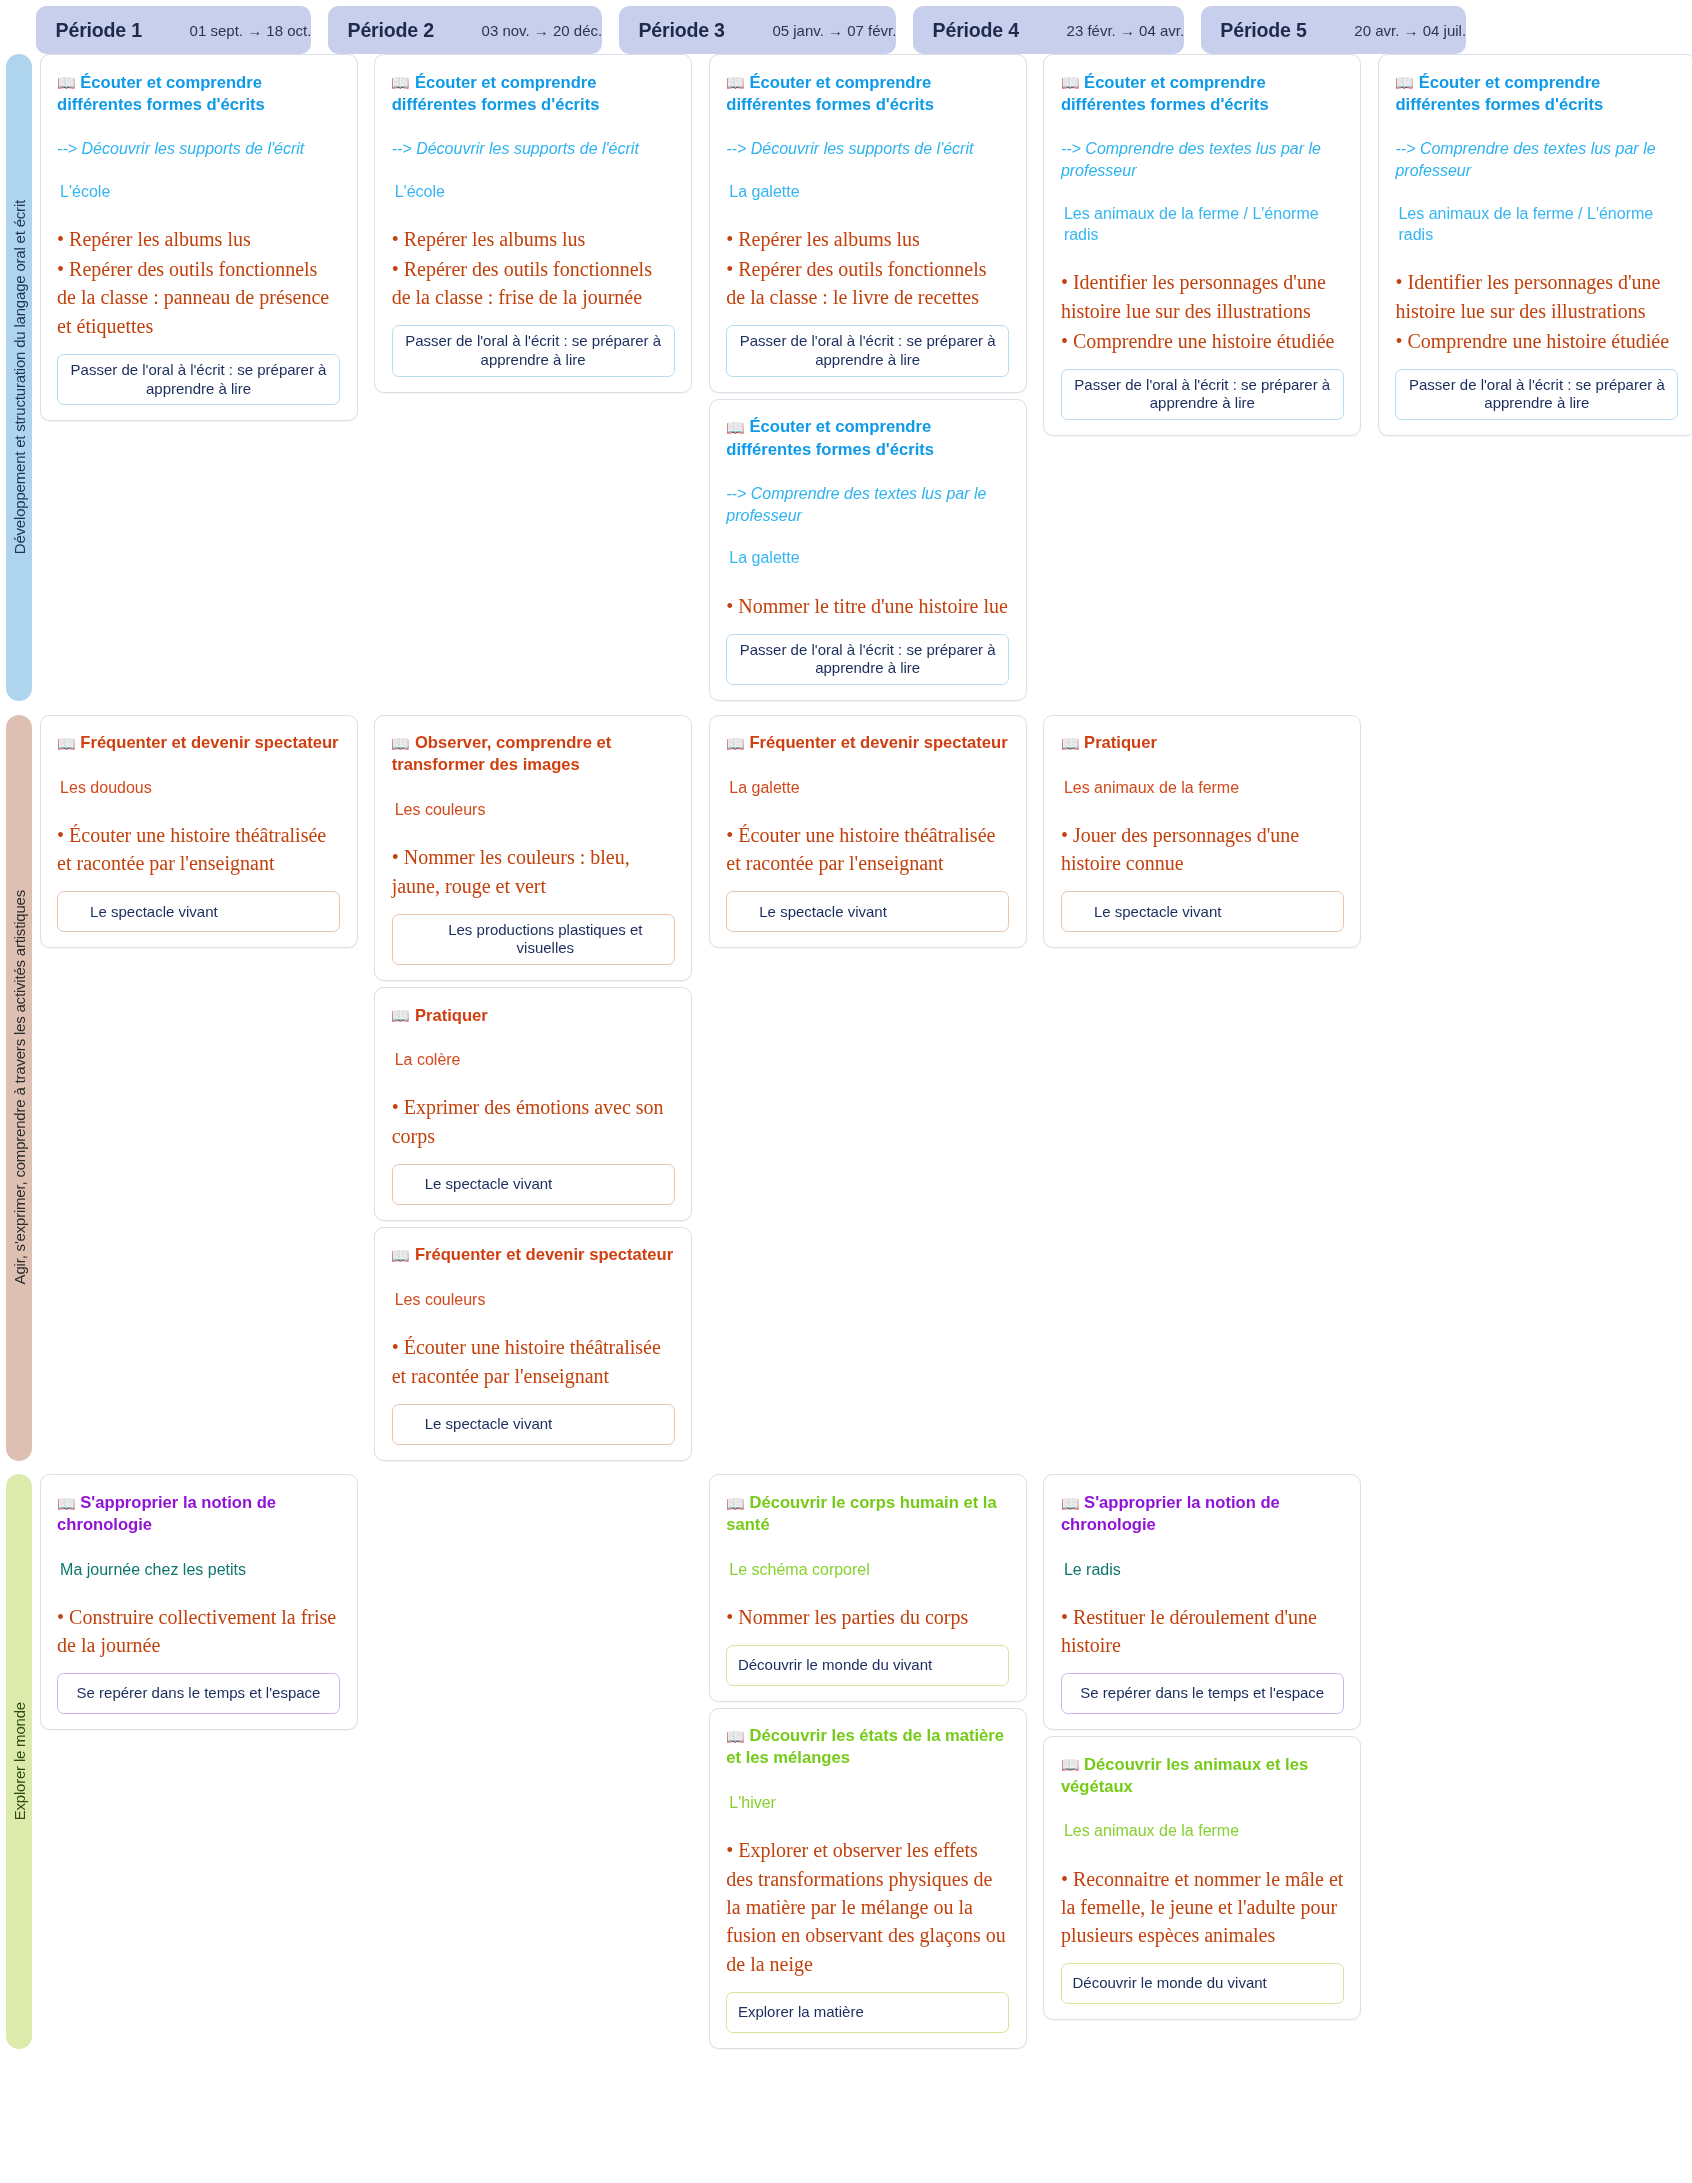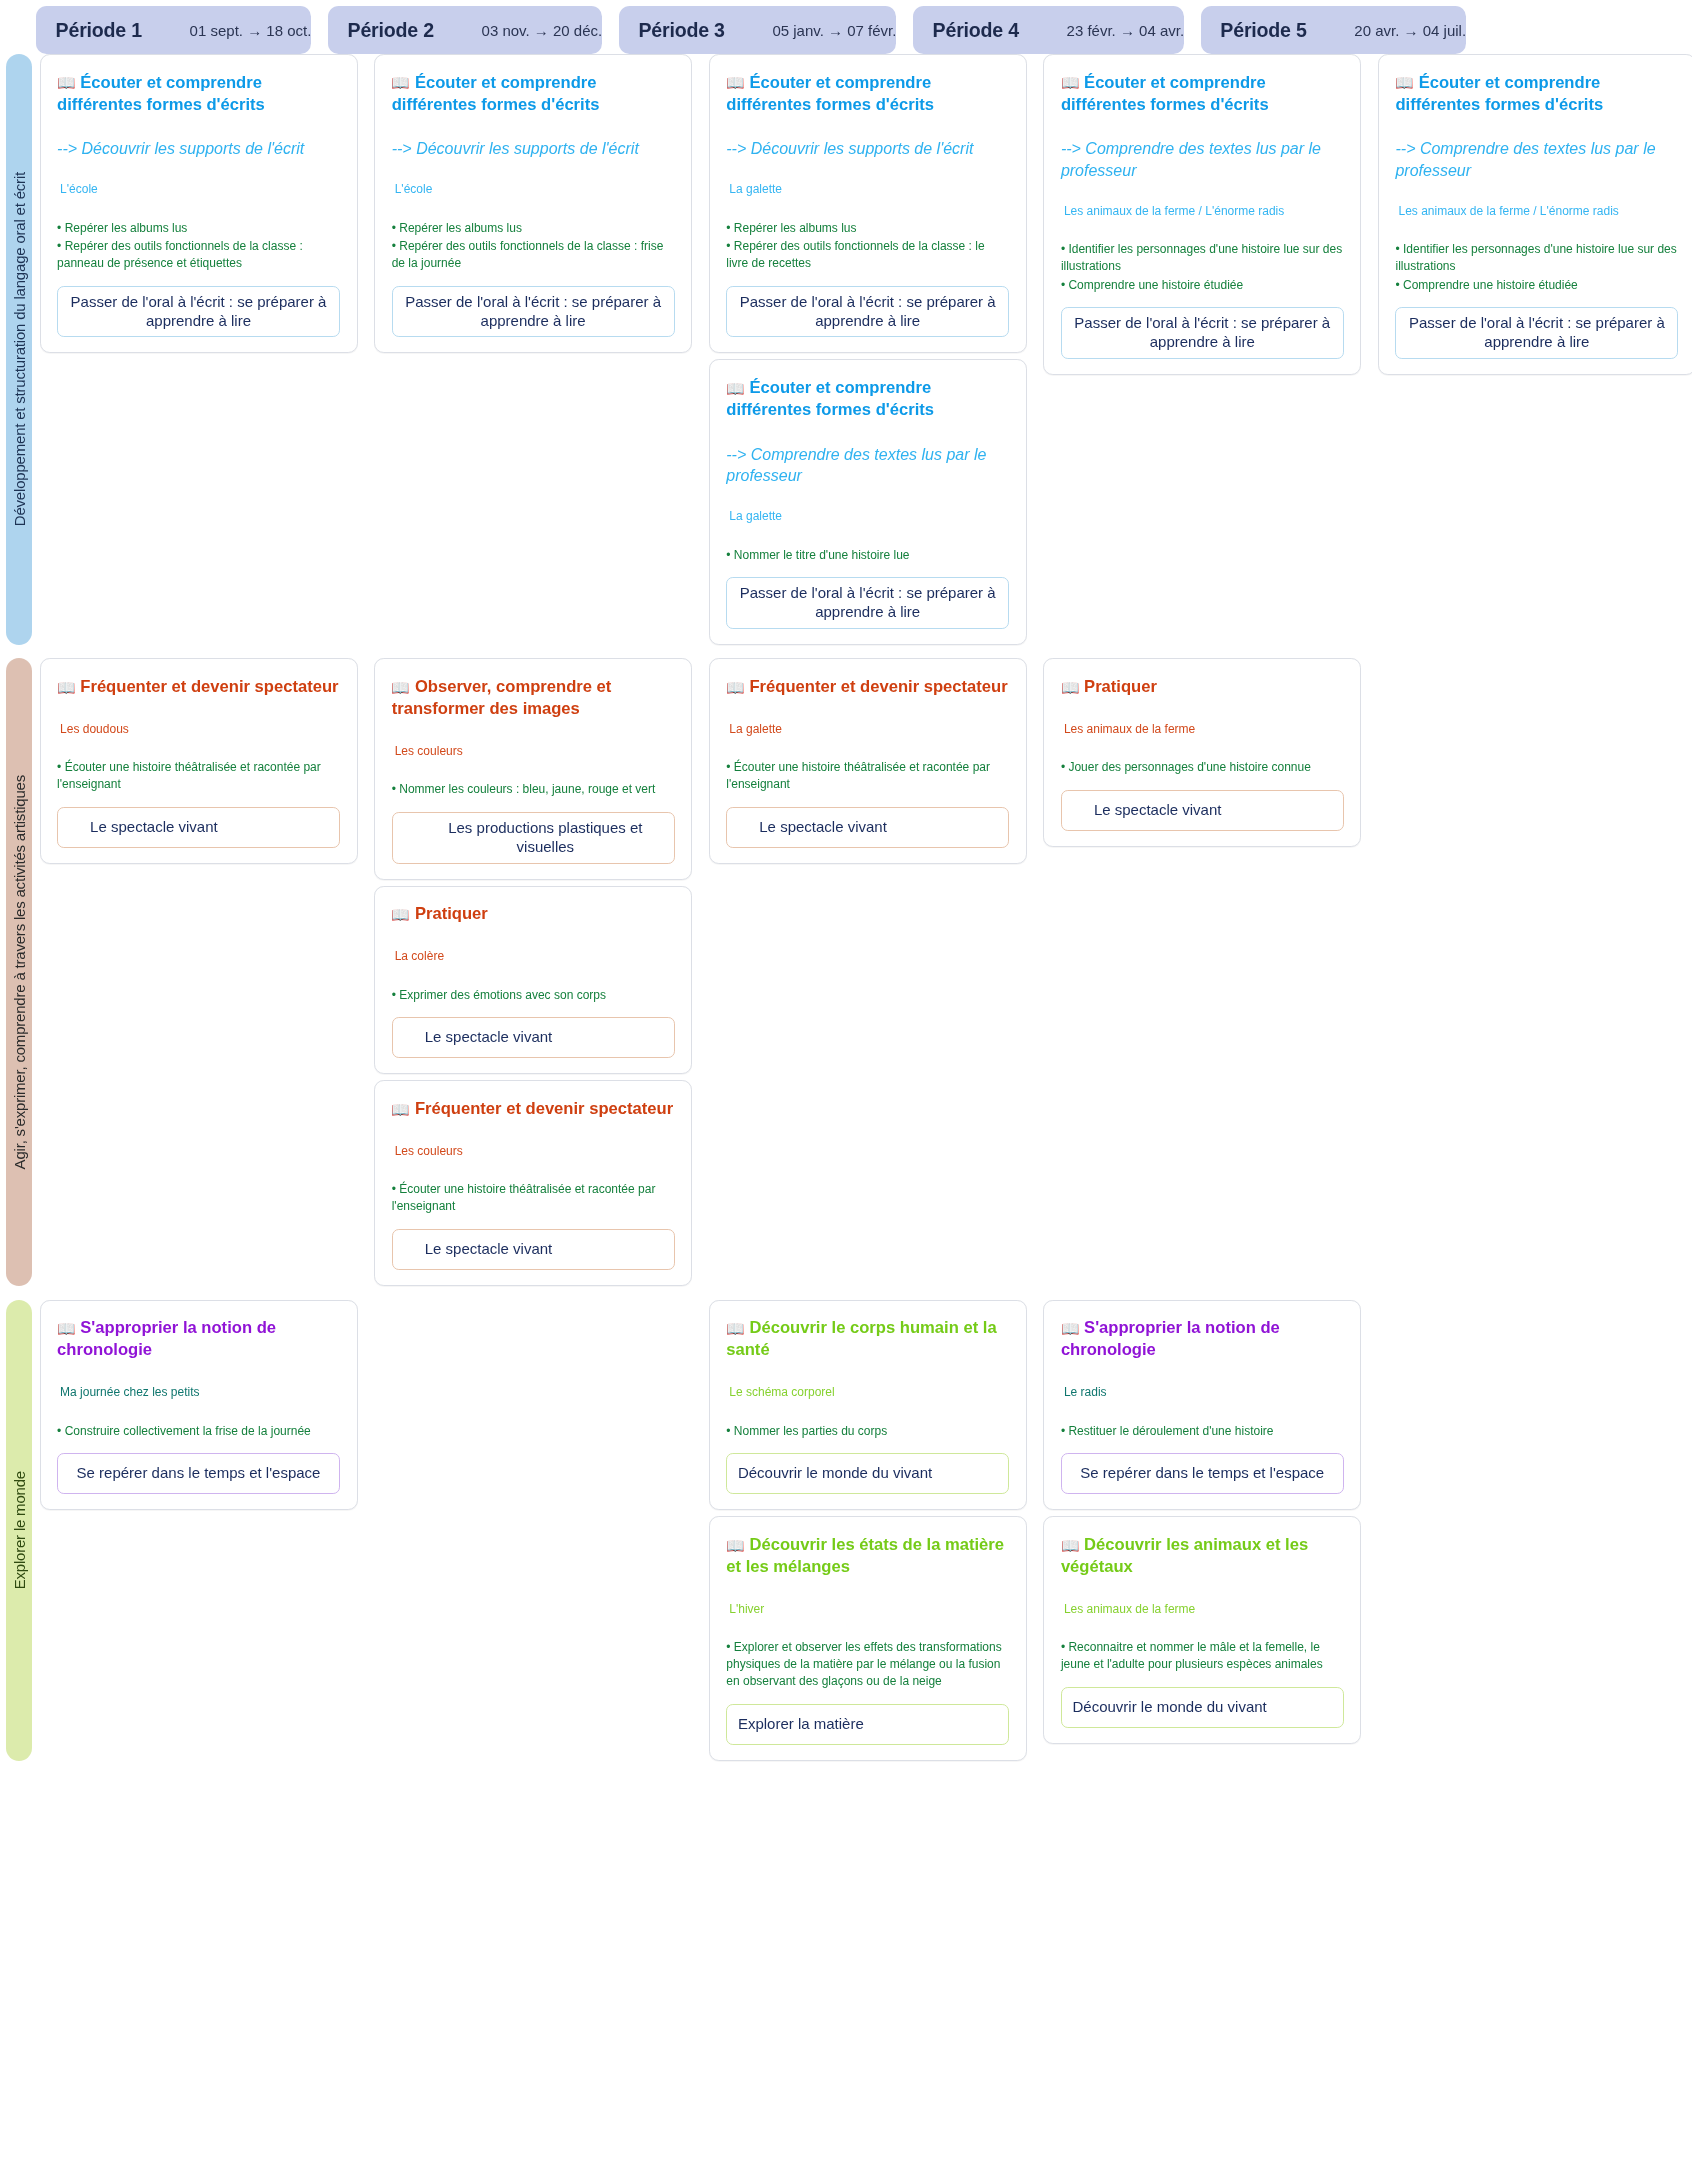--- a/index.html
+++ b/index.html
@@ -110,30 +110,31 @@
     margin-right: 4.5px;
     vertical-align: -0.8px;
   }
   .card-sub {
     font-size: 16px;
     font-style: italic;
     line-height: 1.35;
     margin-bottom: 21px;
   }
   .card-theme {
-    font-size: 12px;
+    font-size: 16px;
     line-height: 1.35;
     margin-bottom: 22.6px;
     padding-left: 3px;
   }
   .card-bullets {
-    font-size: 12px;
+    font-size: 20px;
     line-height: 1.42;
-    color: #15803d;
+    color: #c2410c;
     margin-bottom: 13.6px;
+    font-family: Liberation Serif, serif;
   }
   .card-bullets div { margin-bottom: 1.5px; }
   .card-btn {
     border: 0.8px solid #b7dbf0;
     border-radius: 6.8px;
     min-height: 41px;
     display: flex;
     align-items: center;
     justify-content: center;
     text-align: center;

